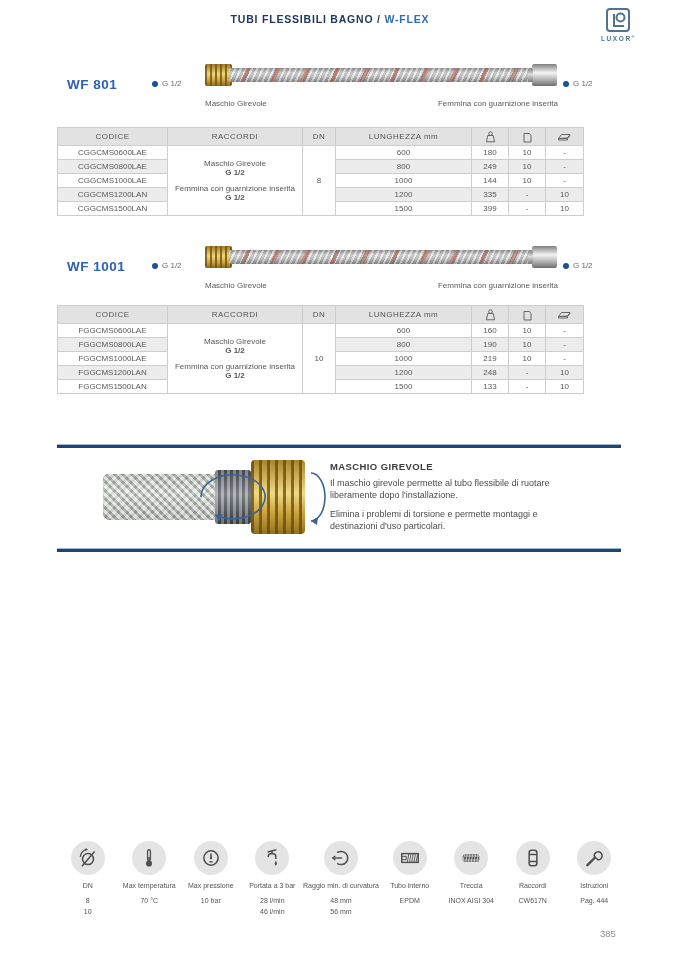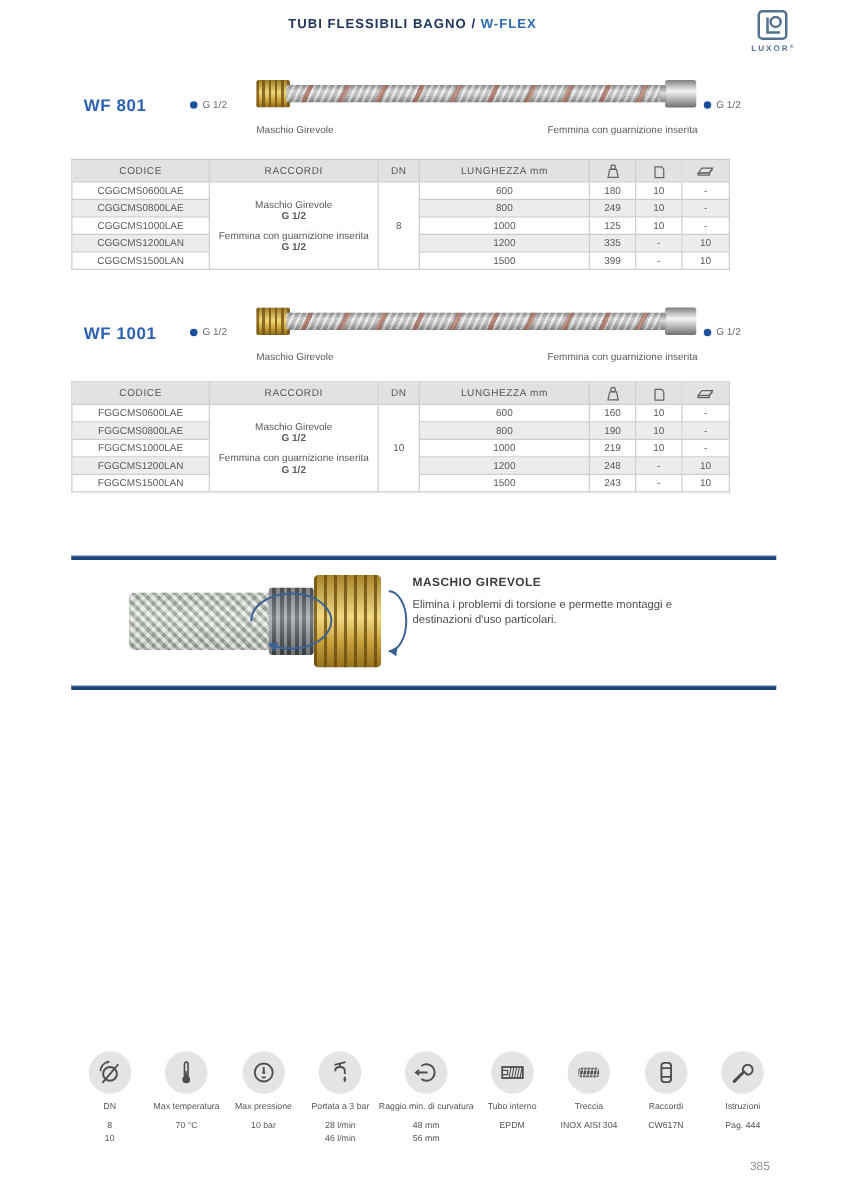--- a/index.html
+++ b/index.html
@@ -190,21 +190,21 @@
       <tr class="even">
         <td>CGGCMS0800LAE</td>
         <td>800</td>
         <td>249</td>
         <td>10</td>
         <td>-</td>
       </tr>
       <tr class="odd">
         <td>CGGCMS1000LAE</td>
         <td>1000</td>
-        <td>125</td>
+        <td>144</td>
         <td>10</td>
         <td>-</td>
       </tr>
       <tr class="even">
         <td>CGGCMS1200LAN</td>
         <td>1200</td>
         <td>335</td>
         <td>-</td>
         <td>10</td>
       </tr>
@@ -298,21 +298,21 @@
       <tr class="even">
         <td>FGGCMS1200LAN</td>
         <td>1200</td>
         <td>248</td>
         <td>-</td>
         <td>10</td>
       </tr>
       <tr class="odd">
         <td>FGGCMS1500LAN</td>
         <td>1500</td>
-        <td>243</td>
+        <td>133</td>
         <td>-</td>
         <td>10</td>
       </tr>
     </tbody>
   </table>
 
   <div class="rule" style="top:444px;"></div>
 
   <div class="detail">
     <div class="braid"></div>
@@ -321,20 +321,21 @@
     <svg class="arrows" width="140" height="92" viewBox="0 0 140 92">
       <path d="M8 46 a32 22 0 1 1 14 18" fill="none" stroke="#3d6396" stroke-width="1.6"></path>
       <path d="M22 64 l8 -1 l-4 7 z" fill="#3d6396"></path>
       <path d="M118 22 a14 24 0 0 1 0 48" fill="none" stroke="#3d6396" stroke-width="1.6"></path>
       <path d="M118 70 l7 -4 l-1 8 z" fill="#3d6396"></path>
     </svg>
   </div>
 
   <div class="info-text">
     <div class="it-title">MASCHIO GIREVOLE</div>
+    <p>Il maschio girevole permette al tubo flessibile di ruotare liberamente dopo l'installazione.</p>
     <p>Elimina i problemi di torsione e permette montaggi e destinazioni d'uso particolari.</p>
   </div>
 
   <div class="rule" style="top:548px;"></div>
 
   <div class="specs">
 
     <div class="spec">
       <div class="circ">
         <svg width="22" height="22" viewBox="0 0 20 20">

